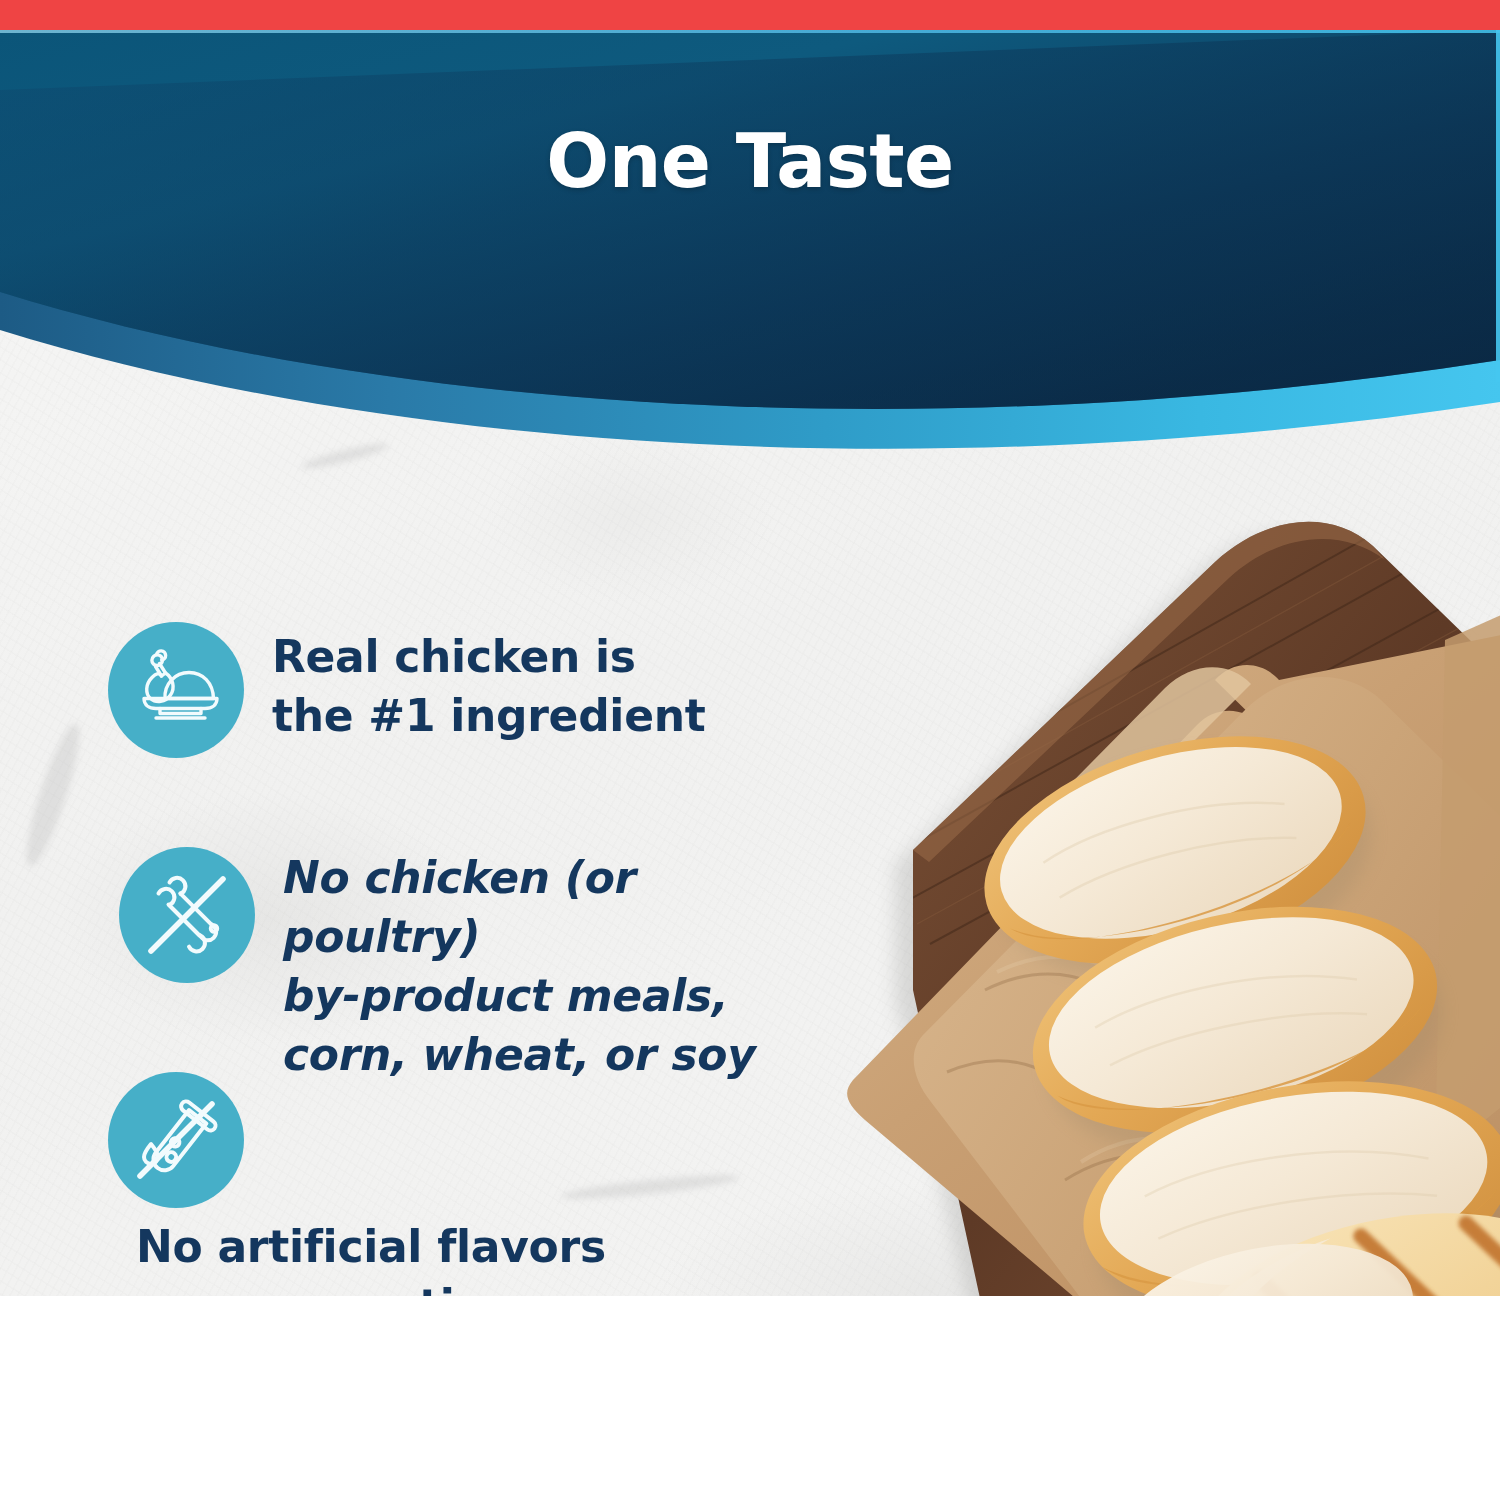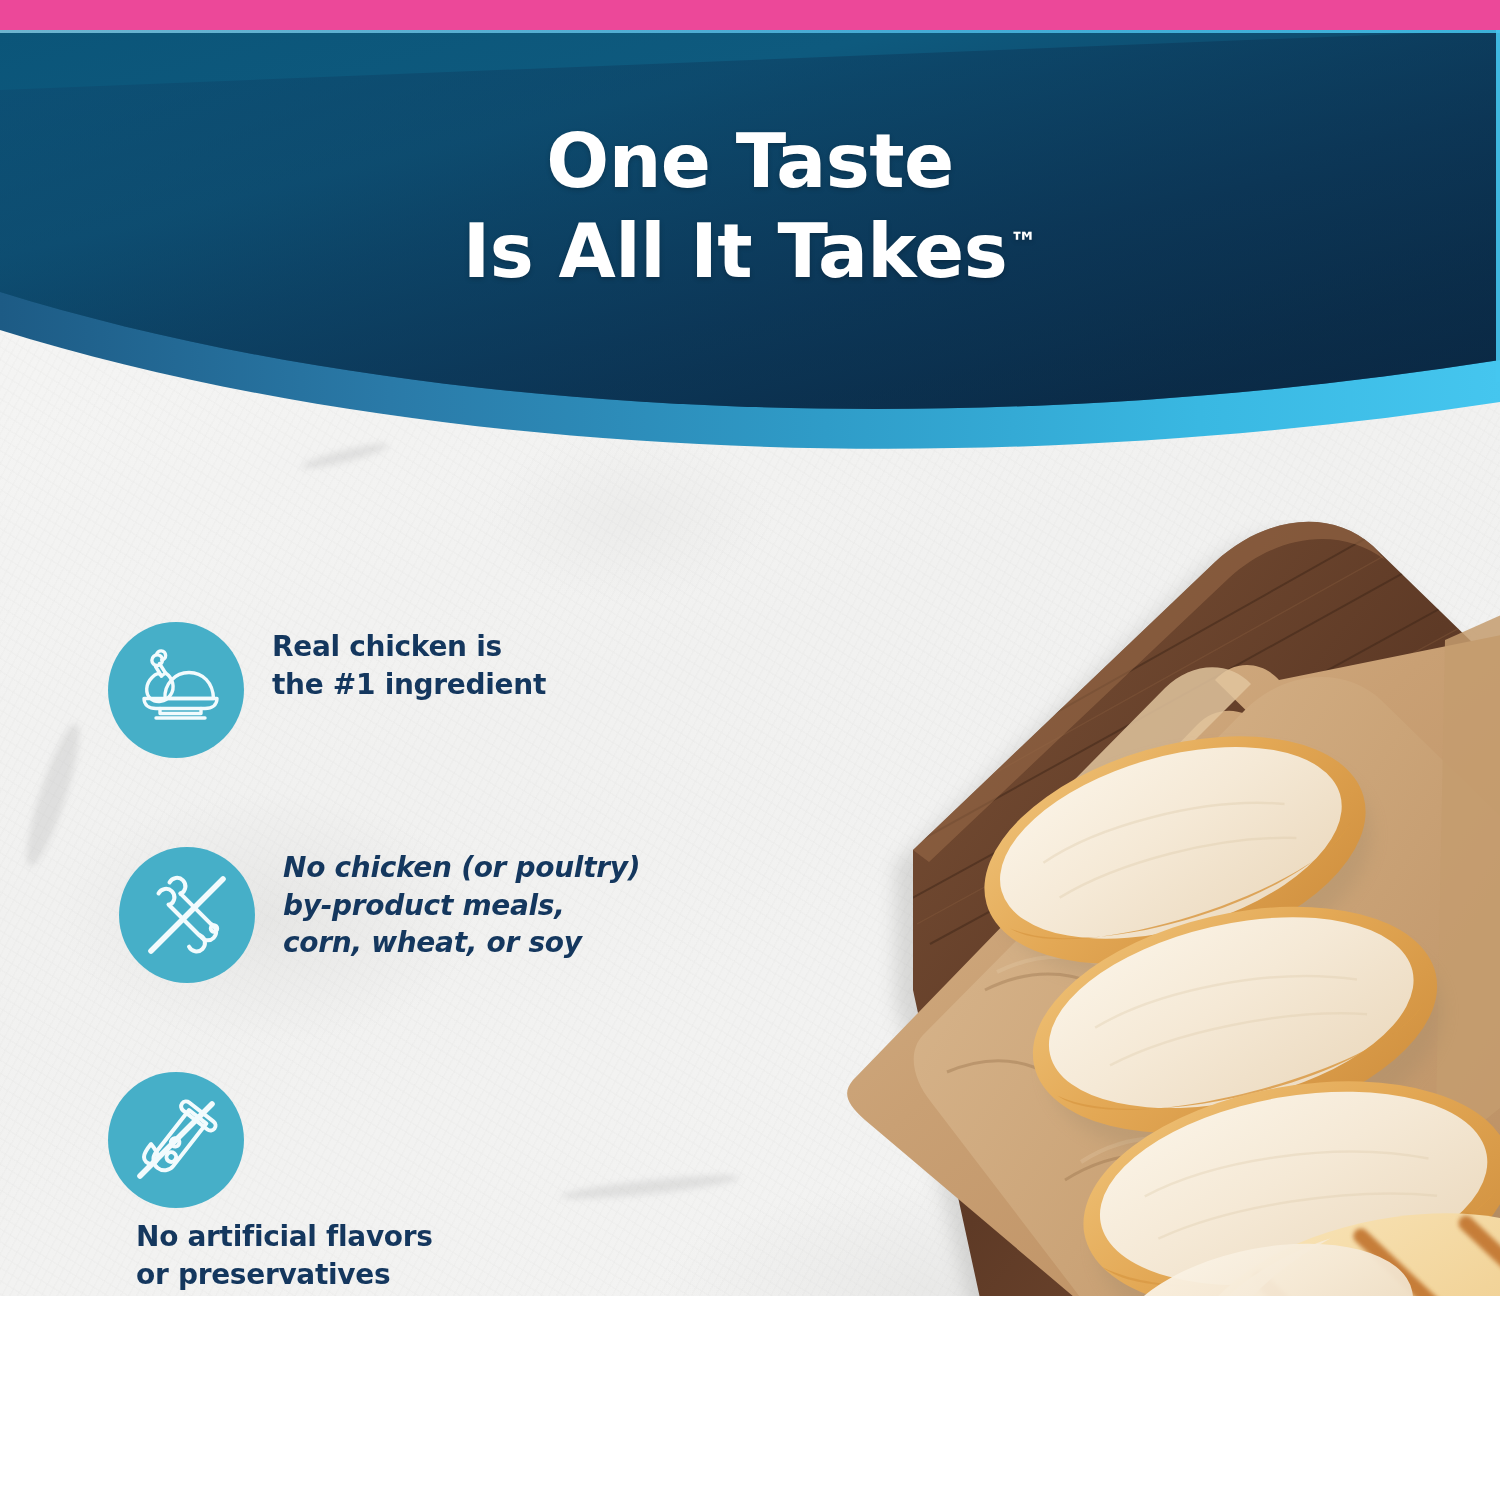--- a/index.html
+++ b/index.html
@@ -6,21 +6,21 @@
   * { margin:0; padding:0; box-sizing:border-box; }
   html, body {
     width:1500px; height:1500px;
     background:#ffffff;
     font-family:"Liberation Sans", sans-serif;
     overflow:hidden;
   }
   #poster {
     position:relative;
     width:1500px; height:1296px;
-    background:#ec4899;
+    background:#ef4444;
     overflow:hidden;
   }
 
   
   .marble {
     position:absolute;
     left:0; top:30px; width:1500px; height:1433px;
     background:
       radial-gradient(ellipse 300px 180px at 18% 62%, rgba(205,205,203,.30), rgba(205,205,203,0) 70%),
       radial-gradient(ellipse 380px 150px at 62% 88%, rgba(203,203,201,.26), rgba(203,203,201,0) 72%),
@@ -107,21 +107,21 @@
     display:flex; align-items:center; justify-content:center;
   }
   .icon-circle svg { display:block; }
 
   .benefit-text {
     margin-left:28px;
     padding-top:6px;
     color:#14375E;
     font-family:"DejaVu Sans", sans-serif;
     font-weight:700;
-    font-size:28px;
+    font-size:44px;
     line-height:1.34;
     letter-spacing:-0.3px;
     white-space:pre-line;
   }
   .b2 .benefit-text { padding-top:2px; }
   .b3 .benefit-text { padding-top:10px; }
 </style>
 </head>
 <body>
 
@@ -168,21 +168,20 @@
 
       <path d="M0,60 L1500,0 L1500,330 C 980,412 420,392 0,262 Z" fill="url(#navyGrad2)" opacity="0.45"></path>
 
       <rect x="0" y="0" width="1500" height="3" fill="url(#topEdge)" opacity="0.85"></rect>
 
       <rect x="1496" y="0" width="4" height="352" fill="#45C6EF" opacity="0.9"></rect>
     </svg>
 
     <div class="header-title">
       <div>One Taste</div>
-      <div class="title-line2"><span>Is All It Takes</span><span class="tm">™</span></div>
     </div>
   </div>
 
   <div class="photo">
     <svg width="790" height="980" viewBox="0 0 790 980">
       <defs>
         <linearGradient id="woodGrad" x1="0" y1="0" x2="1" y2="1">
           <stop offset="0%" stop-color="#7C5237"></stop>
           <stop offset="40%" stop-color="#5E3A26"></stop>
           <stop offset="75%" stop-color="#7A4E33"></stop>

